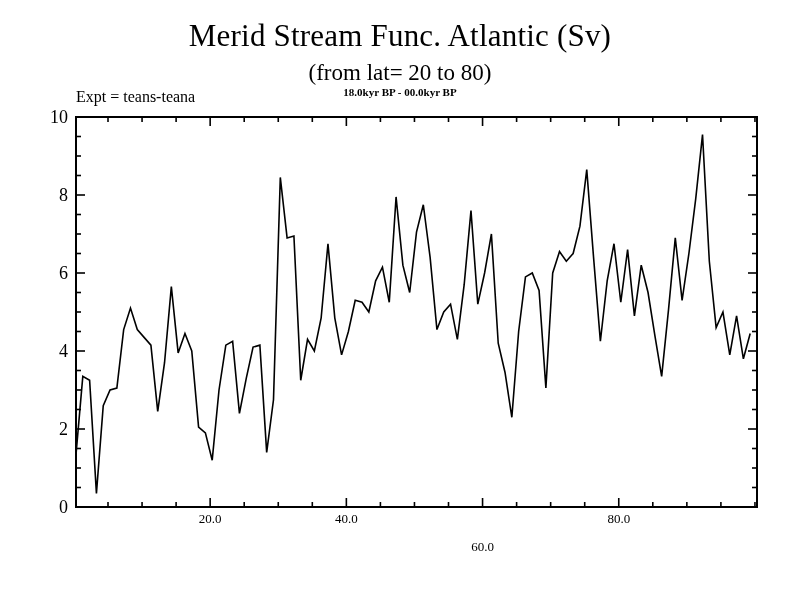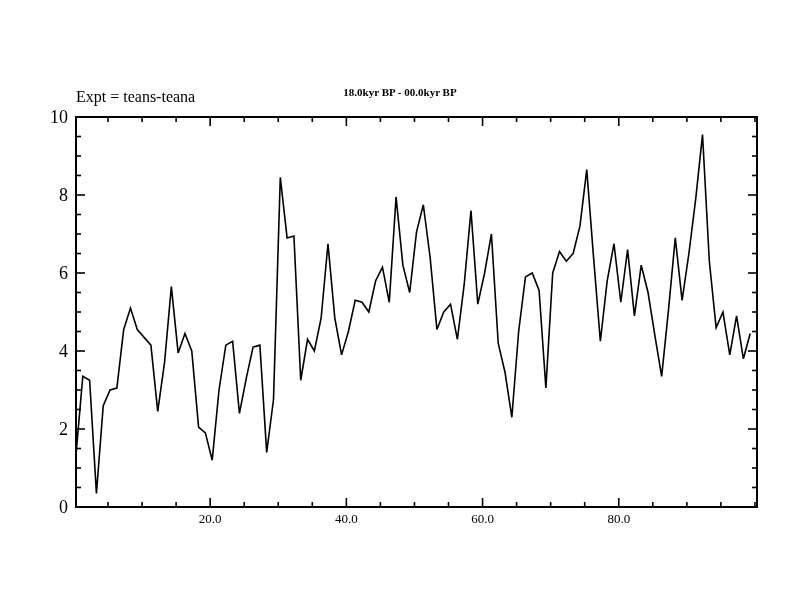--- a/index.html
+++ b/index.html
@@ -81,20 +81,22 @@
   #plotsvg {
     position: absolute;
     left: 0; top: 0;
   }
 </style>
 </head>
 <body>
 
 <div id="figure">
 
+  <div class="txt" id="title">Merid Stream Func. Atlantic (Sv)</div>
+  <div class="txt" id="subtitle">(from lat= 20 to 80)</div>
   <div class="txt" id="period">18.0kyr BP - 00.0kyr BP</div>
   <div class="txt" id="expt">Expt = teans-teana</div>
 
   <svg id="plotsvg" width="800" height="600" viewBox="0 0 800 600">
       <rect x="76" y="117" width="681" height="390" fill="none" stroke="#000" stroke-width="2"></rect>
       <line x1="108.007" y1="507" x2="108.007" y2="502" stroke="#000" stroke-width="1.6"></line>
       <line x1="108.007" y1="117" x2="108.007" y2="122" stroke="#000" stroke-width="1.6"></line>
       <line x1="142.057" y1="507" x2="142.057" y2="502" stroke="#000" stroke-width="1.6"></line>
       <line x1="142.057" y1="117" x2="142.057" y2="122" stroke="#000" stroke-width="1.6"></line>
       <line x1="176.107" y1="507" x2="176.107" y2="502" stroke="#000" stroke-width="1.6"></line>
@@ -173,21 +175,21 @@
       <line x1="757" y1="156" x2="752" y2="156" stroke="#000" stroke-width="1.6"></line>
       <line x1="76" y1="136.5" x2="81" y2="136.5" stroke="#000" stroke-width="1.6"></line>
       <line x1="757" y1="136.5" x2="752" y2="136.5" stroke="#000" stroke-width="1.6"></line>
       <line x1="76" y1="117" x2="85" y2="117" stroke="#000" stroke-width="1.6"></line>
       <line x1="757" y1="117" x2="748" y2="117" stroke="#000" stroke-width="1.6"></line>
       <polyline points="76.00,454.35 82.81,376.35 89.62,380.25 96.43,493.35 103.24,405.60 110.05,390.00 116.86,388.05 123.67,329.55 130.48,308.10 137.29,329.55 144.10,337.35 150.91,345.15 157.72,411.45 164.53,362.70 171.34,286.65 178.15,352.95 184.96,333.45 191.77,351.00 198.58,427.05 205.39,432.90 212.20,460.20 219.01,390.00 225.82,345.15 232.63,341.25 239.44,413.40 246.25,378.30 253.06,347.10 259.87,345.15 266.68,452.40 273.49,399.75 280.30,177.45 287.11,237.90 293.92,235.95 300.73,380.25 307.54,339.30 314.35,351.00 321.16,317.85 327.97,243.75 334.78,317.85 341.59,354.90 348.40,331.50 355.21,300.30 362.02,302.25 368.83,312.00 375.64,280.80 382.45,267.15 389.26,302.25 396.07,196.95 402.88,265.20 409.69,292.50 416.50,232.05 423.31,204.75 430.12,257.40 436.93,329.55 443.74,312.00 450.55,304.20 457.36,339.30 464.17,284.70 470.98,210.60 477.79,304.20 484.60,273.00 491.41,234.00 498.22,343.20 505.03,372.45 511.84,417.30 518.65,331.50 525.46,276.90 532.27,273.00 539.08,290.55 545.89,388.05 552.70,273.00 559.51,251.55 566.32,261.30 573.13,253.50 579.94,226.20 586.75,169.65 593.56,257.40 600.37,341.25 607.18,280.80 613.99,243.75 620.80,302.25 627.61,249.60 634.42,315.90 641.23,265.20 648.04,292.50 654.85,335.40 661.66,376.35 668.47,310.05 675.28,237.90 682.09,300.30 688.90,253.50 695.71,198.90 702.52,134.55 709.33,261.30 716.14,327.60 722.95,312.00 729.76,354.90 736.57,315.90 743.38,358.80 750.19,333.45" fill="none" stroke="#000000" stroke-width="1.6" stroke-linejoin="miter" stroke-linecap="butt"></polyline>
     </svg>
 
 <div class="xtick-label" style="left: 210.157px;">20.0</div>
     <div class="xtick-label" style="left: 346.357px;">40.0</div>
-    <div class="xtick-label" style="left: 482.557px;">60.0</div>
+    <div class="xtick-label" style="left: 482.557px; margin-top: 28px;">60.0</div>
     <div class="xtick-label" style="left: 618.757px;">80.0</div>
     <div class="ytick-wrap" style="top: 507px;">
       <div class="ytick-label" style="position: relative; transform: translateY(-50%);">0</div>
     </div>
     <div class="ytick-wrap" style="top: 429px;">
       <div class="ytick-label" style="position: relative; transform: translateY(-50%);">2</div>
     </div>
     <div class="ytick-wrap" style="top: 351px;">
       <div class="ytick-label" style="position: relative; transform: translateY(-50%);">4</div>
     </div>

